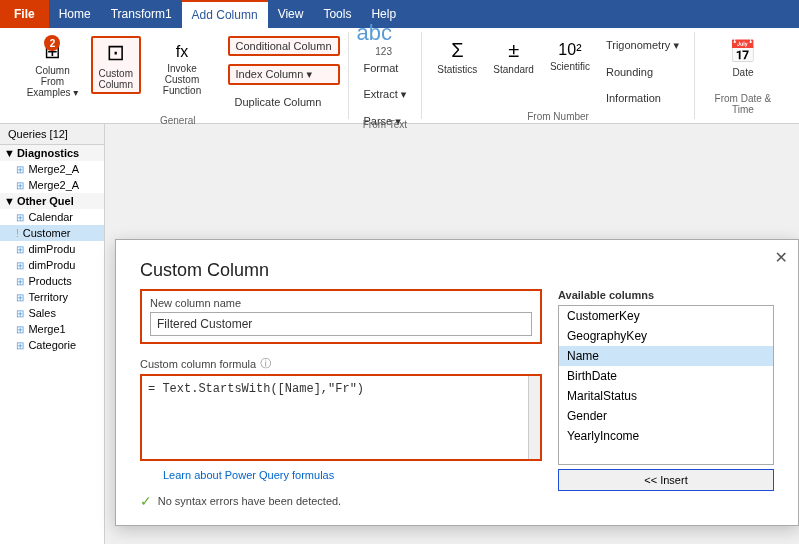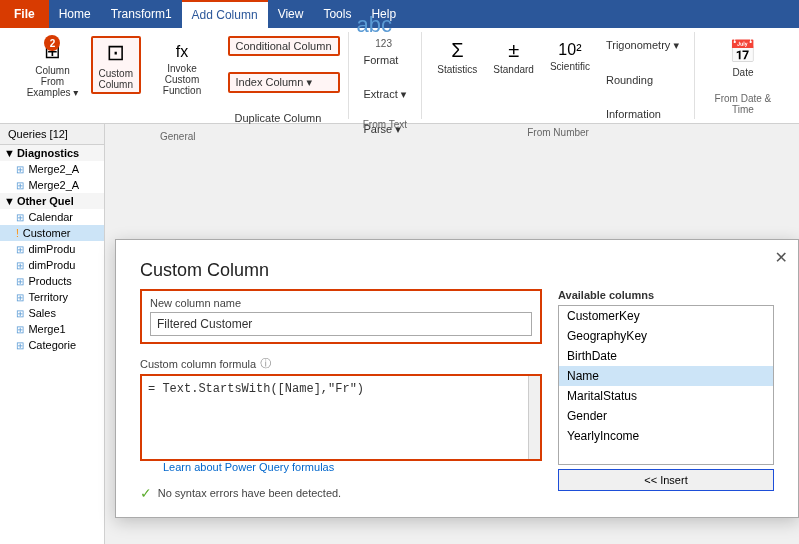--- a/index.html
+++ b/index.html
@@ -13,21 +13,21 @@
 
     
     .ribbon { background: white; border-bottom: 1px solid #d0d0d0; display: flex; flex-direction: column; }
     .ribbon-content { display: flex; padding: 4px 8px; align-items: stretch; min-height: 90px; }
     .ribbon-group { display: flex; flex-direction: column; align-items: center; border-right: 1px solid #e0e0e0; padding: 4px 8px; position: relative; }
     .ribbon-group-label { font-size: 10px; color: #666; margin-top: auto; padding-top: 4px; text-align: center; }
     .ribbon-group-items { display: flex; align-items: flex-start; gap: 2px; }
     .ribbon-btn-large { display: flex; flex-direction: column; align-items: center; padding: 2px 6px; cursor: pointer; border: 1px solid transparent; border-radius: 2px; min-width: 40px; }
     .ribbon-btn-large .label { font-size: 10px; text-align: center; color: #333; margin-top: 2px; }
     .ribbon-btn-small { display: flex; align-items: center; gap: 4px; padding: 2px 6px; cursor: pointer; border: 1px solid transparent; border-radius: 2px; font-size: 11px; color: #333; white-space: nowrap; }
-    .ribbon-col { display: flex; flex-direction: column; justify-content: flex-start; gap: 16px; }
+    .ribbon-col { display: flex; flex-direction: column; justify-content: flex-start; gap: 8px; }
     .highlighted-btn { border: 2px solid #d83b01 !important; background: #fff5f5; }
     .step-badge { background: #d83b01; color: white; border-radius: 50%; width: 16px; height: 16px; font-size: 10px; display: flex; align-items: center; justify-content: center; font-weight: bold; position: absolute; top: -2px; }
 
     
     .main-area { display: flex; height: calc(544px - 28px - 96px); }
 
     
     .sidebar { width: 105px; background: white; border-right: 1px solid #d0d0d0; overflow-y: auto; }
     .sidebar-header { background: #f0f0f0; padding: 4px 8px; font-size: 11px; font-weight: normal; border-bottom: 1px solid #d0d0d0; }
     .sidebar-item { padding: 2px 8px; font-size: 11px; cursor: pointer; display: flex; align-items: center; gap: 4px; white-space: nowrap; overflow: hidden; }
@@ -48,21 +48,21 @@
     .formula-area { margin-top: 12px; }
     .formula-label { font-size: 11px; color: #444; margin-bottom: 3px; display: flex; align-items: center; gap: 4px; }
     .formula-input-wrapper { border: 2px solid #d83b01; position: relative; }
     .formula-input { width: 100%; height: 80px; border: none; padding: 6px; font-size: 12px; font-family: 'Courier New', monospace; color: #333; outline: none; resize: none; background: white; }
     .formula-scrollbar { position: absolute; right: 0; top: 0; bottom: 0; width: 12px; background: #f0f0f0; border-left: 1px solid #ccc; }
     .available-label { font-size: 11px; font-weight: bold; color: #333; margin-bottom: 4px; }
     .columns-list { border: 1px solid #aaa; height: 160px; overflow-y: auto; background: white; }
     .columns-list-item { padding: 3px 8px; font-size: 12px; cursor: pointer; }
     .columns-list-item.selected { background: #cce4f7; }
     .insert-btn { width: 100%; padding: 4px; border: 1px solid #1d4ed8; background: #f0f0f0; cursor: pointer; font-size: 11px; margin-top: 4px; text-align: center; }
-    .learn-link { color: #0066cc; font-size: 11px; text-decoration: none; cursor: pointer; display: block; padding-left: 23px; }
+    .learn-link { color: #0066cc; font-size: 11px; text-decoration: none; cursor: pointer; margin-top: 8px; display: block; padding-left: 23px; }
     .status-bar { margin-top: 12px; display: flex; align-items: center; gap: 6px; font-size: 11px; color: #444; }
     .status-icon { color: #5cac2d; font-size: 14px; }
     .info-icon { color: #888; font-size: 11px; cursor: help; }
     .ribbon-icon { font-size: 20px; }
   </style>
 </head>
 <body>
 
 <div class="menu-bar">
   <div class="menu-file">File</div>
@@ -255,22 +255,22 @@
           <span class="status-icon">✓</span>
           <span>No syntax errors have been detected.</span>
         </div>
       </div>
 
       <div class="dialog-right">
         <div class="available-label">Available columns</div>
         <div class="columns-list">
           <div class="columns-list-item">CustomerKey</div>
           <div class="columns-list-item">GeographyKey</div>
+          <div class="columns-list-item selected">Name</div>
           <div class="columns-list-item">BirthDate</div>
-          <div class="columns-list-item selected">Name</div>
           <div class="columns-list-item">MaritalStatus</div>
           <div class="columns-list-item">Gender</div>
           <div class="columns-list-item">YearlyIncome</div>
         </div>
         <button class="insert-btn">&lt;&lt; Insert</button>
       </div>
     </div>
 
   </div>
 </div>

